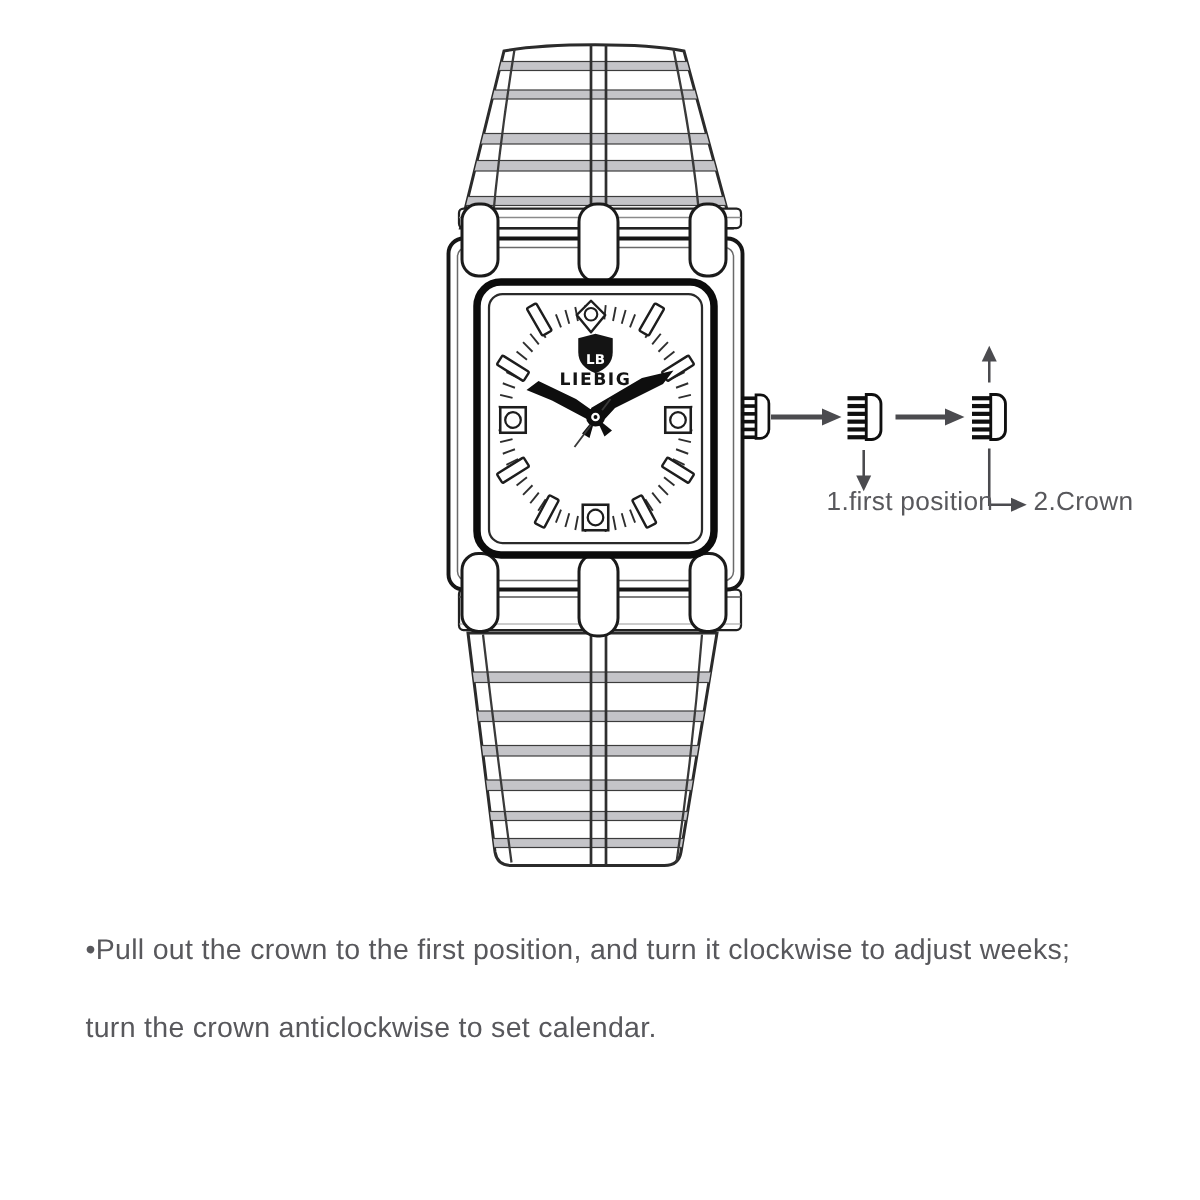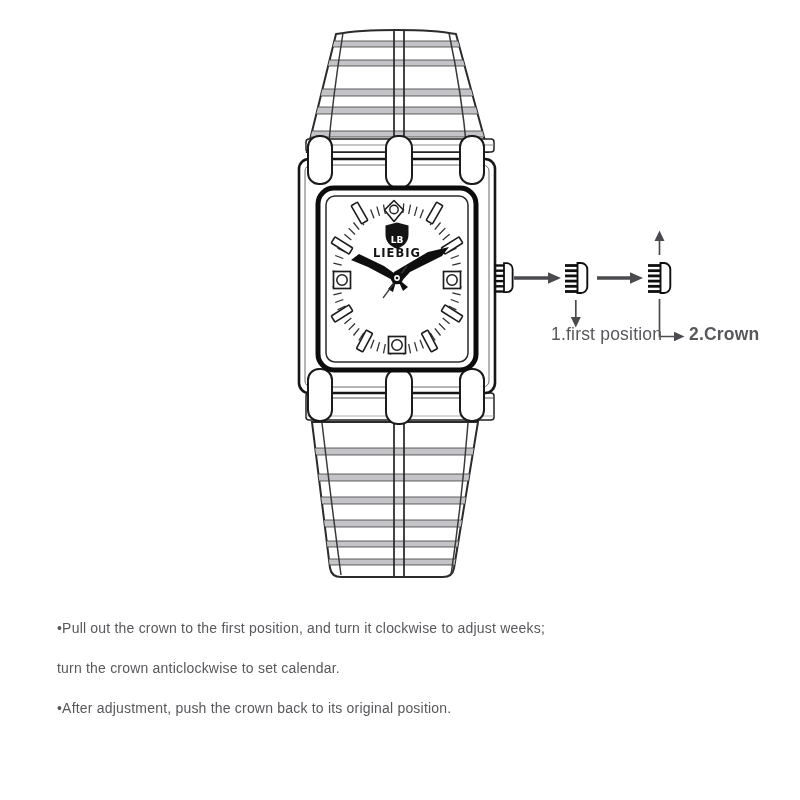--- a/index.html
+++ b/index.html
@@ -5,23 +5,23 @@
   :root{
     --line:#1a1a1a; --gray-band:#c4c4c8; --diagram-gray:#4b4b4f; --text-gray:#58585c;
   }
   html,body{margin:0;padding:0;background:#ffffff;}
   .page{position:relative;width:800px;height:800px;background:#fff;overflow:hidden;
         font-family:"Liberation Sans", sans-serif;}
   .illustration{position:absolute;left:0;top:0;width:800px;height:600px;}
   .diagram-label{position:absolute;color:var(--text-gray);font-size:17.5px;letter-spacing:.2px;white-space:nowrap;}
   .label-second{left:601px;top:204px;}
   .label-first{left:551px;top:324px;}
-  .label-crown{left:689px;top:324px;font-weight:bold;}
+  .label-crown{left:689px;top:324px;}
   .instructions{position:absolute;left:57px;top:608px;width:735px;color:var(--text-gray);}
-  .instructions p{margin:0;font-size:14px;line-height:40px;letter-spacing:.2px;white-space:pre-wrap;}
+  .instructions p{margin:0;font-size:19px;line-height:52px;letter-spacing:.2px;white-space:pre-wrap;}
 </style>
 </head>
 <body>
 
 <div class="page">
 
   <svg class="illustration" viewBox="0 0 800 600">
     <defs>
       <clipPath id="clipTopStrap">
           <path d="M336,34 C366,28.5 428,28.5 456,34 L488,152 L307,152 Z"></path>
@@ -233,16 +233,15 @@
       </g>
     </g>
   </svg>
 
   <div class="diagram-label label-first">1.first position</div>
   <div class="diagram-label label-crown">2.Crown</div>
 
   <div class="instructions">
     <p>•Pull out the crown to the first position, and turn it clockwise to adjust weeks;
 turn the crown anticlockwise to set calendar.</p>
-    <p>•After adjustment, push the crown back to its original position.</p>
   </div>
 
 </div>
 
 </body></html>

